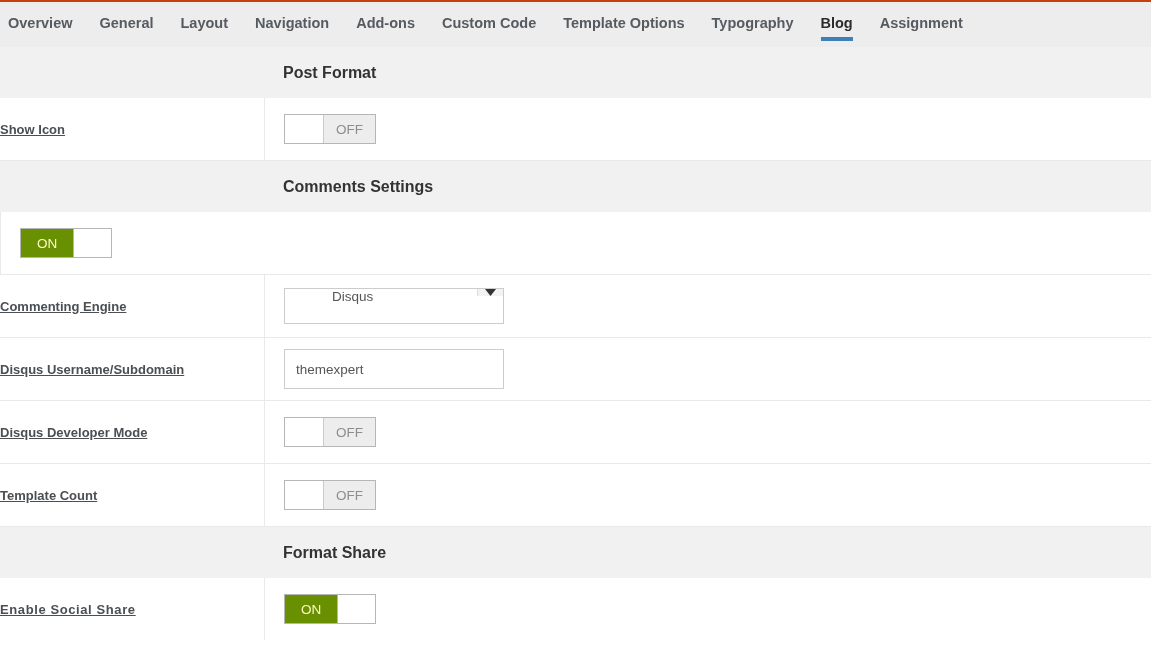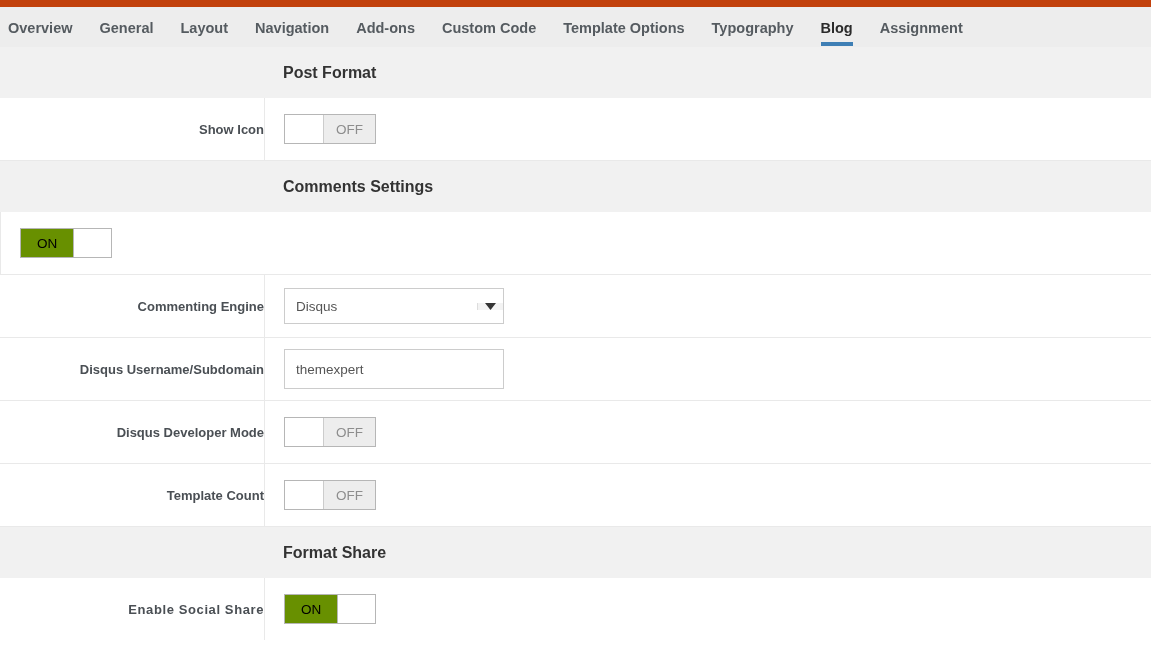--- a/index.html
+++ b/index.html
@@ -14,21 +14,21 @@
     font-size: 13px;
     color: #444444;
     overflow: hidden;
   }
 
   
   .tabbar {
     position: relative;
     height: 47px;
     background: #ededed;
-    border-top: 7px solid #c2410c;
+    border-top: 2px solid #c2410c;
     box-sizing: border-box;
     display: flex;
     align-items: flex-start;
     padding-left: 8px;
     white-space: nowrap;
     overflow: hidden;
   }
   .tab {
     position: relative;
     display: inline-block;
@@ -78,25 +78,26 @@
     min-height: 62px;
     border-bottom: 1px solid #e9e9e9;
     box-sizing: border-box;
   }
   .row.no-border {
     border-bottom: none;
   }
   .row-label {
     width: 264px;
     flex: 0 0 264px;
-    text-align: right;
+    text-align: left;
     font-size: 13px;
     font-weight: bold;
     color: #4a4f54;
     padding-right: 0;
+    text-decoration: underline;
   }
   .row-control {
     flex: 1 1 auto;
     border-left: 1px solid #e9e9e9;
     align-self: stretch;
     display: flex;
     align-items: center;
     padding-left: 19px;
     box-sizing: border-box;
     min-height: 62px;
@@ -129,36 +130,37 @@
   }
   .toggle.off .panel {
     flex: 1 1 auto;
     background: #ededed;
     color: #8d8d8d;
     border-left: 1px solid #cccccc;
   }
   .toggle.on .panel {
     flex: 1 1 auto;
     background: #689000;
-    color: #000000;
+    color: #fef9c3;
   }
   .toggle.on .knob {
     border-left: 1px solid #b6b6b6;
   }
 
   
   .select {
     display: inline-flex;
     width: 220px;
     height: 36px;
     border: 1px solid #cccccc;
     background: #ffffff;
     box-sizing: border-box;
-    align-items: center;
+    align-items: flex-start;
     cursor: pointer;
+    padding-left: 36px;
   }
   .select .select-value {
     flex: 1 1 auto;
     display: flex;
     align-items: center;
     padding-left: 11px;
     font-size: 13.5px;
     color: #555555;
   }
   .select .select-arrow {

